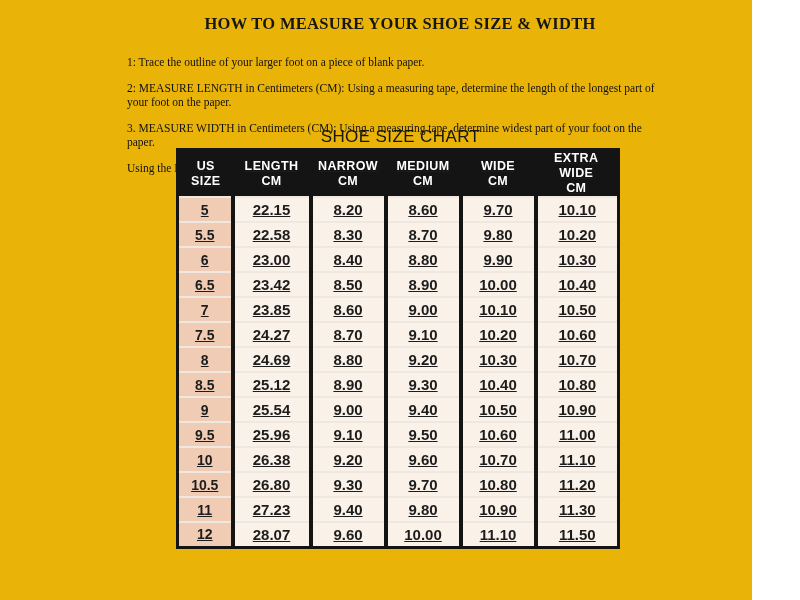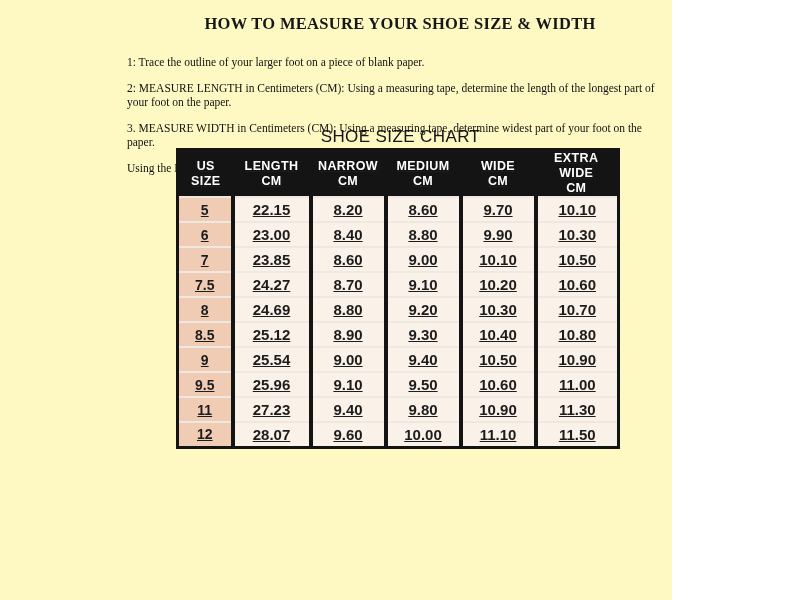--- a/index.html
+++ b/index.html
@@ -14,22 +14,22 @@
   * { box-sizing: border-box; }
   html, body { margin: 0; padding: 0; }
   body {
     width: 800px; height: 600px;
     background: #ffffff;
     font-family: "Liberation Sans", sans-serif;
     color: var(--text);
   }
   .page {
     position: relative;
-    width: 672px; height: 600px;
-    background: #fef9c3;
+    width: 752px; height: 600px;
+    background: #eab308;
     overflow: hidden;
   }
   .title {
     position: absolute;
     top: 14px; left: 0; width: 800px;
     margin: 0;
     text-align: center;
     font-family: "Liberation Serif", serif;
     font-size: 16.5px;
     font-weight: bold;
@@ -158,28 +158,44 @@
     <tbody>
         <tr>
           <td>5</td>
           <td>22.15</td>
           <td>8.20</td>
           <td>8.60</td>
           <td>9.70</td>
           <td>10.10</td>
         </tr>
         <tr>
+          <td>5.5</td>
+          <td>22.58</td>
+          <td>8.30</td>
+          <td>8.70</td>
+          <td>9.80</td>
+          <td>10.20</td>
+        </tr>
+        <tr>
           <td>6</td>
           <td>23.00</td>
           <td>8.40</td>
           <td>8.80</td>
           <td>9.90</td>
           <td>10.30</td>
         </tr>
         <tr>
+          <td>6.5</td>
+          <td>23.42</td>
+          <td>8.50</td>
+          <td>8.90</td>
+          <td>10.00</td>
+          <td>10.40</td>
+        </tr>
+        <tr>
           <td>7</td>
           <td>23.85</td>
           <td>8.60</td>
           <td>9.00</td>
           <td>10.10</td>
           <td>10.50</td>
         </tr>
         <tr>
           <td>7.5</td>
           <td>24.27</td>
@@ -214,20 +230,36 @@
         </tr>
         <tr>
           <td>9.5</td>
           <td>25.96</td>
           <td>9.10</td>
           <td>9.50</td>
           <td>10.60</td>
           <td>11.00</td>
         </tr>
         <tr>
+          <td>10</td>
+          <td>26.38</td>
+          <td>9.20</td>
+          <td>9.60</td>
+          <td>10.70</td>
+          <td>11.10</td>
+        </tr>
+        <tr>
+          <td>10.5</td>
+          <td>26.80</td>
+          <td>9.30</td>
+          <td>9.70</td>
+          <td>10.80</td>
+          <td>11.20</td>
+        </tr>
+        <tr>
           <td>11</td>
           <td>27.23</td>
           <td>9.40</td>
           <td>9.80</td>
           <td>10.90</td>
           <td>11.30</td>
         </tr>
         <tr>
           <td>12</td>
           <td>28.07</td>

